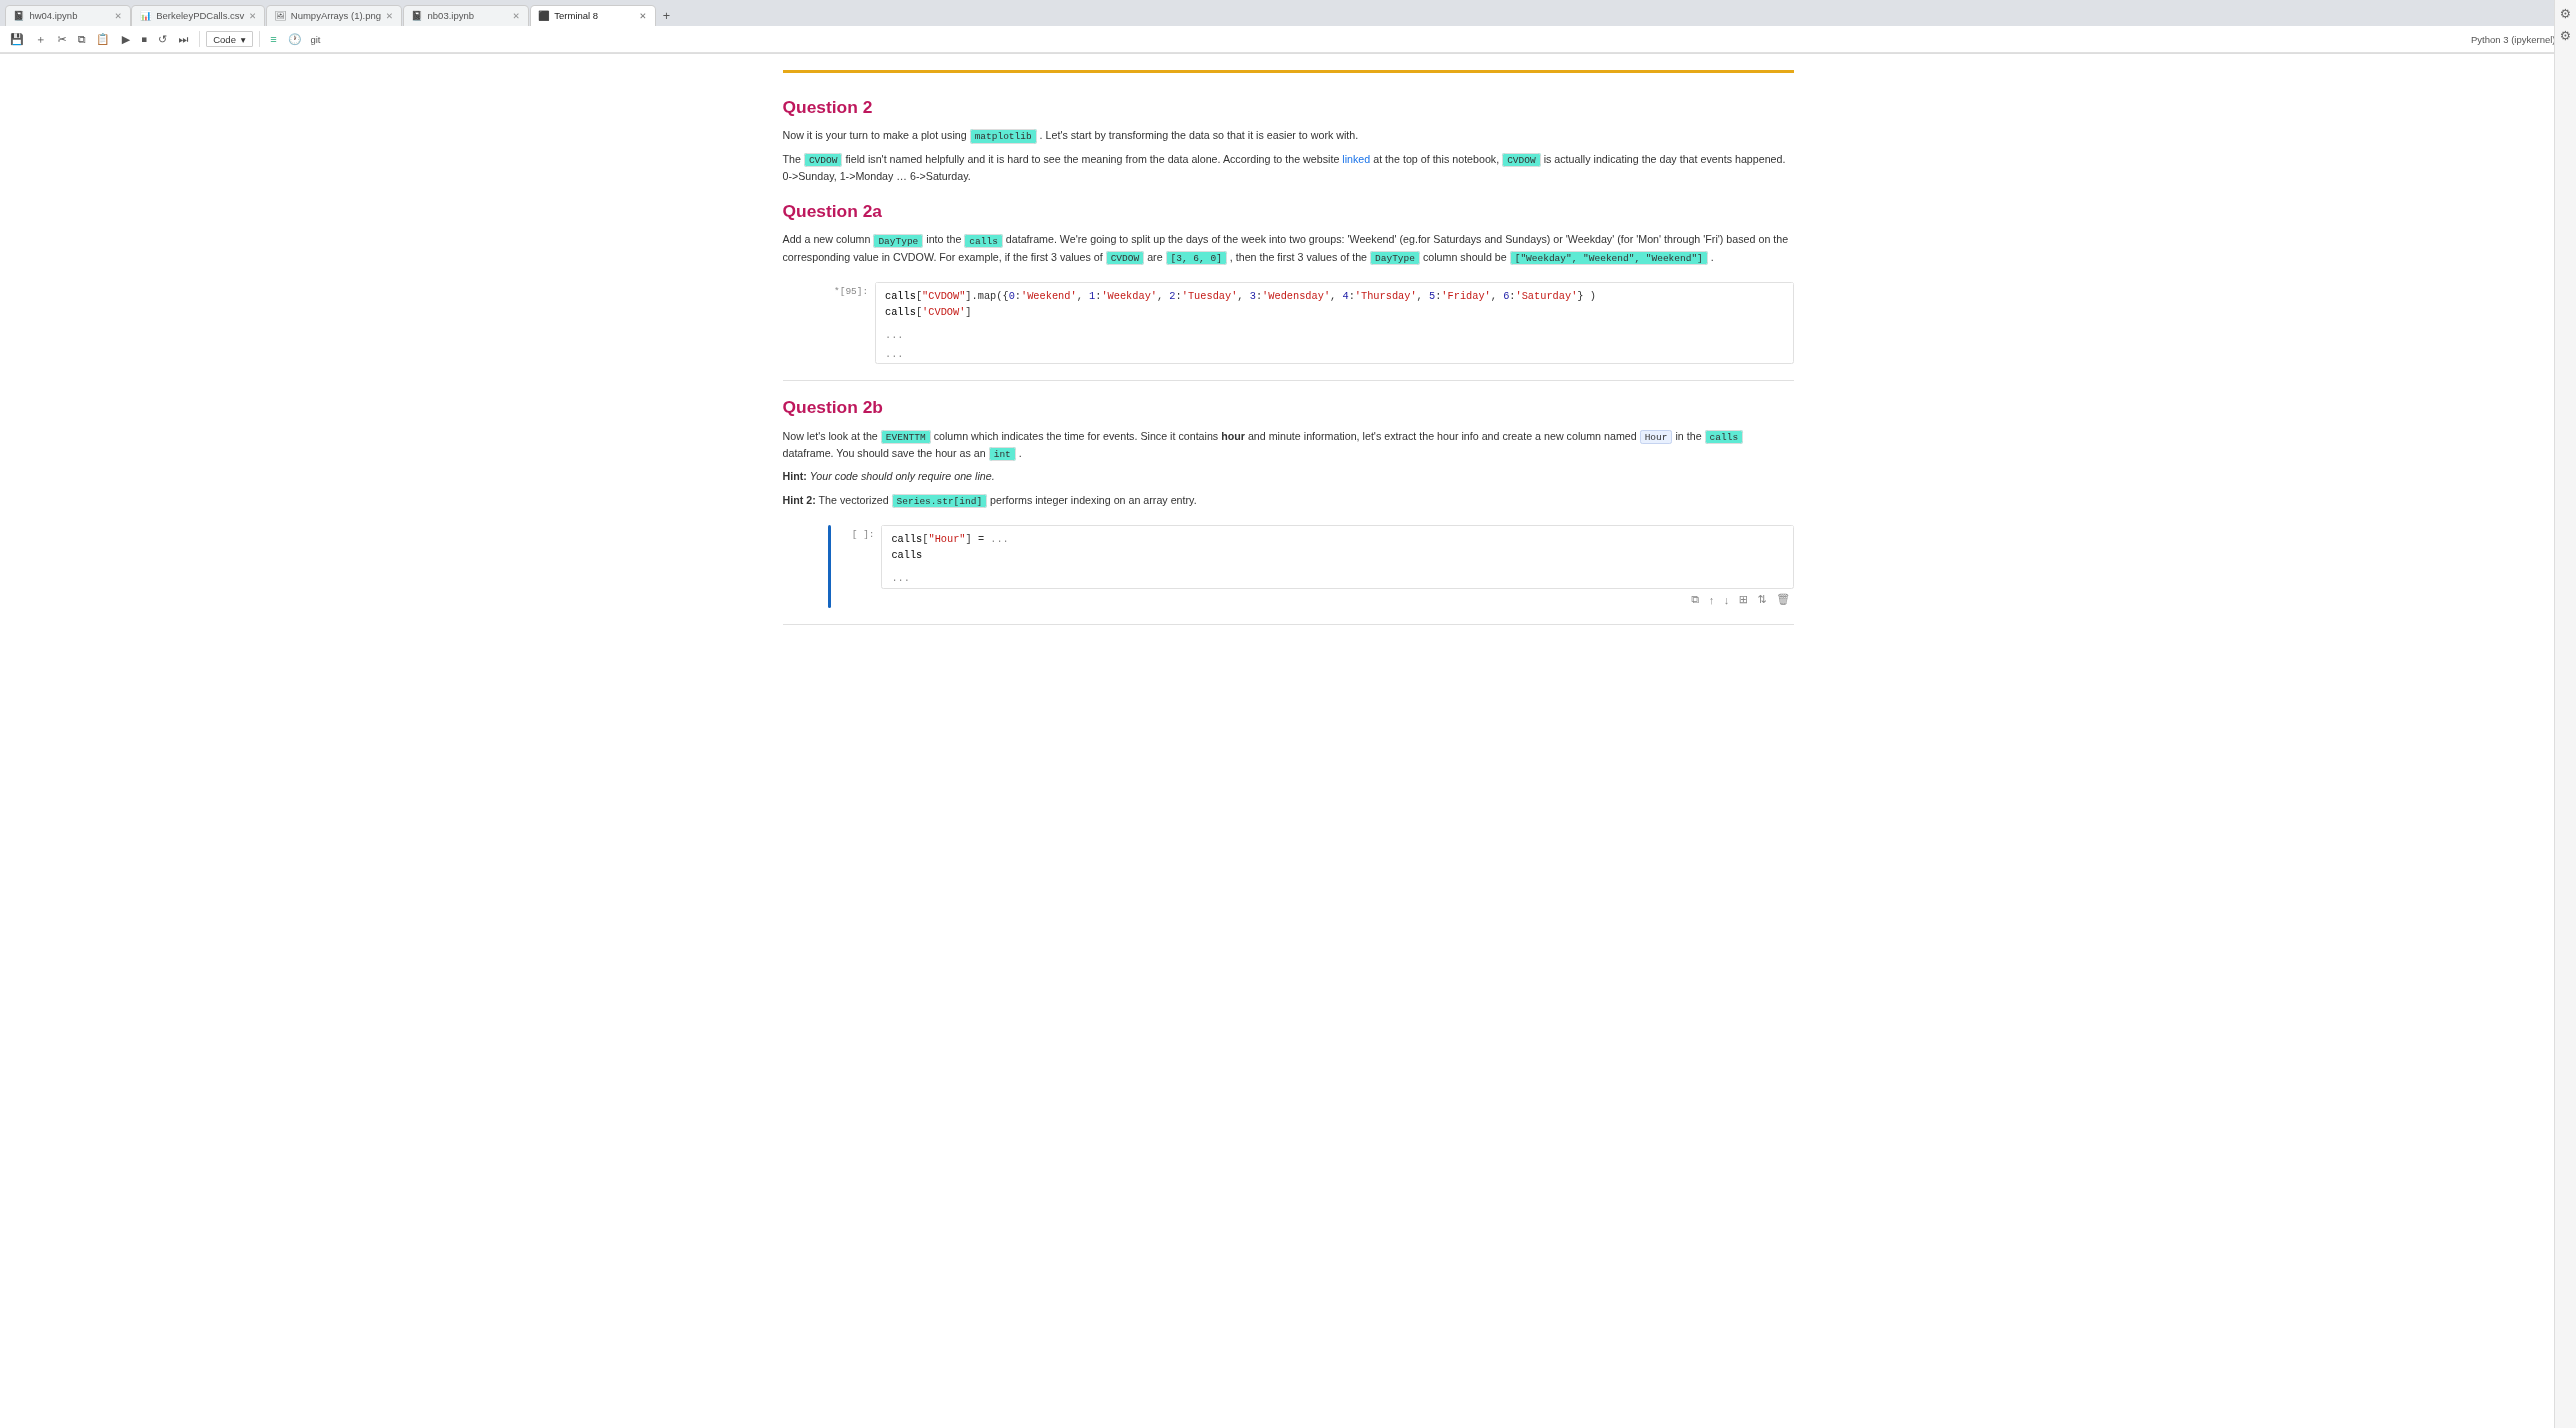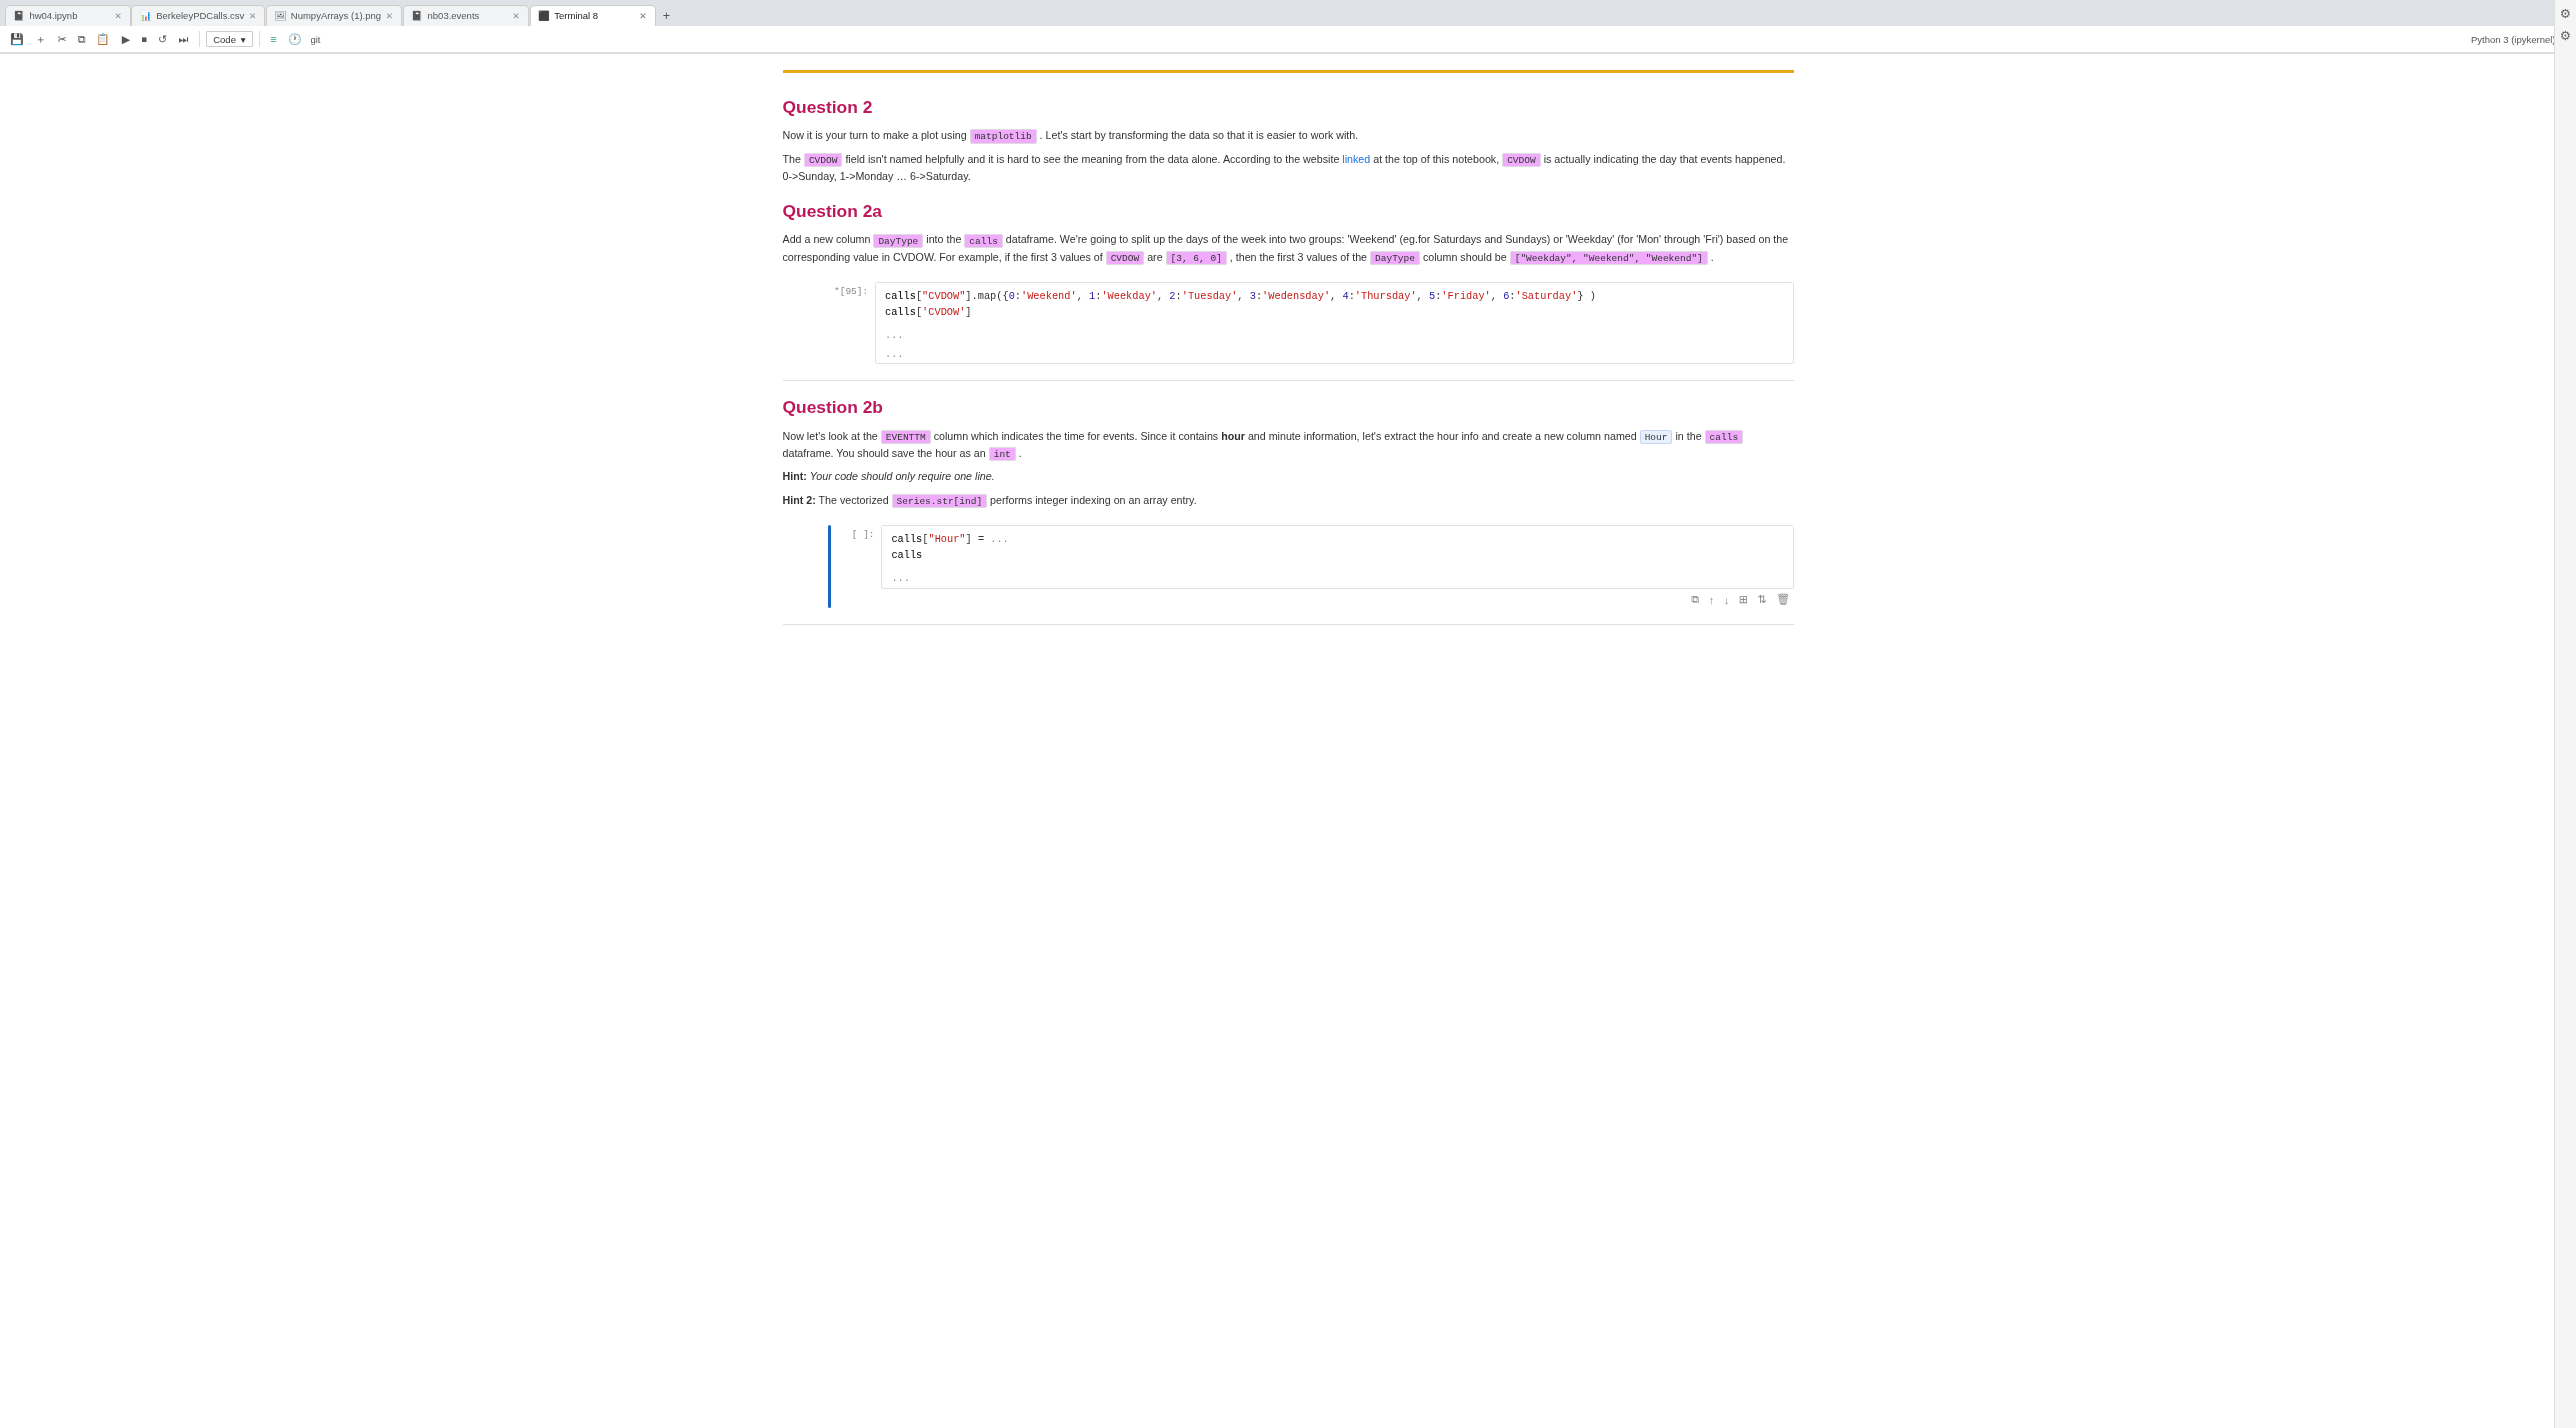--- a/index.html
+++ b/index.html
@@ -26,21 +26,21 @@
     .notebook-content { max-width: 1105px; margin: 0 auto; padding: 16px 47px; }
 
     
     .orange-bar { height: 2.4px; background: #e6a817; margin-bottom: 24px; }
 
     
     .markdown-cell { margin-bottom: 16px; padding: 0; }
     .markdown-cell h2 { font-size: 17.4px; font-weight: 600; color: #be185d; margin-bottom: 9.5px; }
     .markdown-cell p { font-size: 10.7px; line-height: 1.6; margin-bottom: 6.3px; color: #333; }
     .markdown-cell .hint { font-weight: 600; }
-    .inline-code { background: #f0abfc; border: 0.8px solid #ddd; border-radius: 2.4px; padding: 0.8px 4px; font-family: 'Courier New', monospace; font-size: 9.5px; }
+    .inline-code { background: #5eead4; border: 0.8px solid #ddd; border-radius: 2.4px; padding: 0.8px 4px; font-family: 'Courier New', monospace; font-size: 9.5px; }
     .inline-code-blue { background: #e8f0fe; border: 0.8px solid #c5d3f0; border-radius: 2.4px; padding: 0.8px 4px; font-family: 'Courier New', monospace; font-size: 9.5px; }
     a.link { color: #1a73e8; text-decoration: none; }
 
     
     .cell-wrapper { display: flex; margin-bottom: 3.2px; margin-left: 45px; }
     .cell-number { width: 47px; flex-shrink: 0; text-align: right; padding-right: 6.3px; font-family: 'Courier New', monospace; font-size: 9.5px; color: #888; padding-top: 4.7px; }
     .cell-body { flex: 1; }
     .code-cell { border: 0.8px solid #e0e0e0; border-radius: 2.4px; background: #fff; }
     .code-area { padding: 6.3px 9.5px; background: #fff; font-family: 'Courier New', monospace; font-size: 10.3px; line-height: 1.5; }
     .cell-output { padding: 3.2px 9.5px; font-family: 'Courier New', monospace; font-size: 10.3px; color: #555; }
@@ -73,21 +73,21 @@
       <span>BerkeleyPDCalls.csv</span>
       <span class="tab-close">✕</span>
     </div>
     <div class="tab">
       <span class="tab-icon">🖼</span>
       <span>NumpyArrays (1).png</span>
       <span class="tab-close">✕</span>
     </div>
     <div class="tab">
       <span class="tab-icon">📓</span>
-      <span>nb03.events</span>
+      <span>nb03.ipynb</span>
       <span class="tab-close">✕</span>
     </div>
     <div class="tab active">
       <span class="tab-icon">⬛</span>
       <span>Terminal 8</span>
       <span class="tab-close">✕</span>
     </div>
     <button class="tab-new">+</button>
   </div>
 

